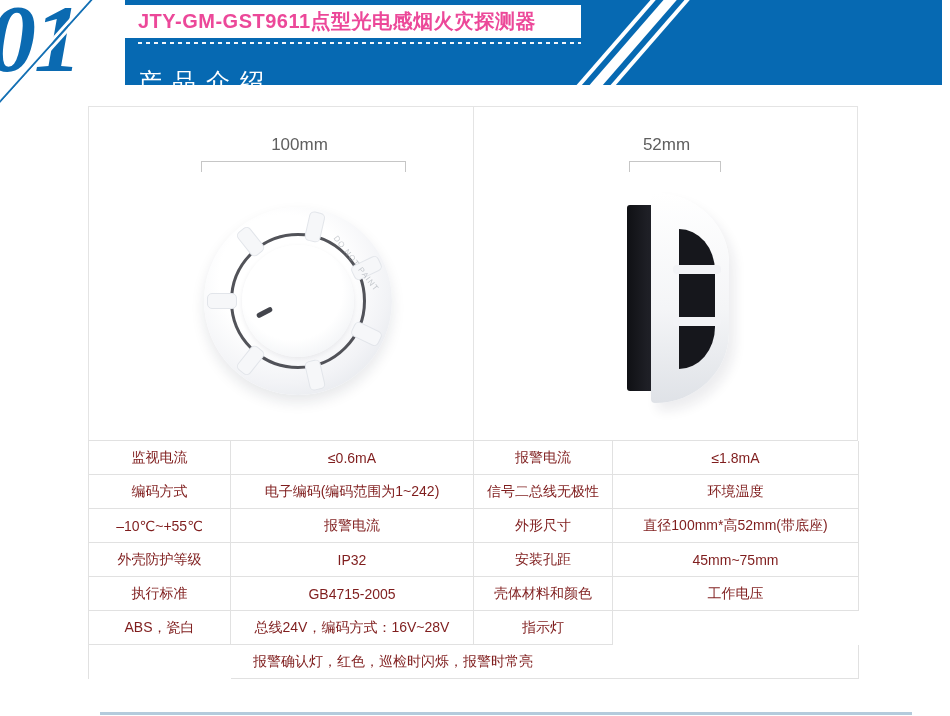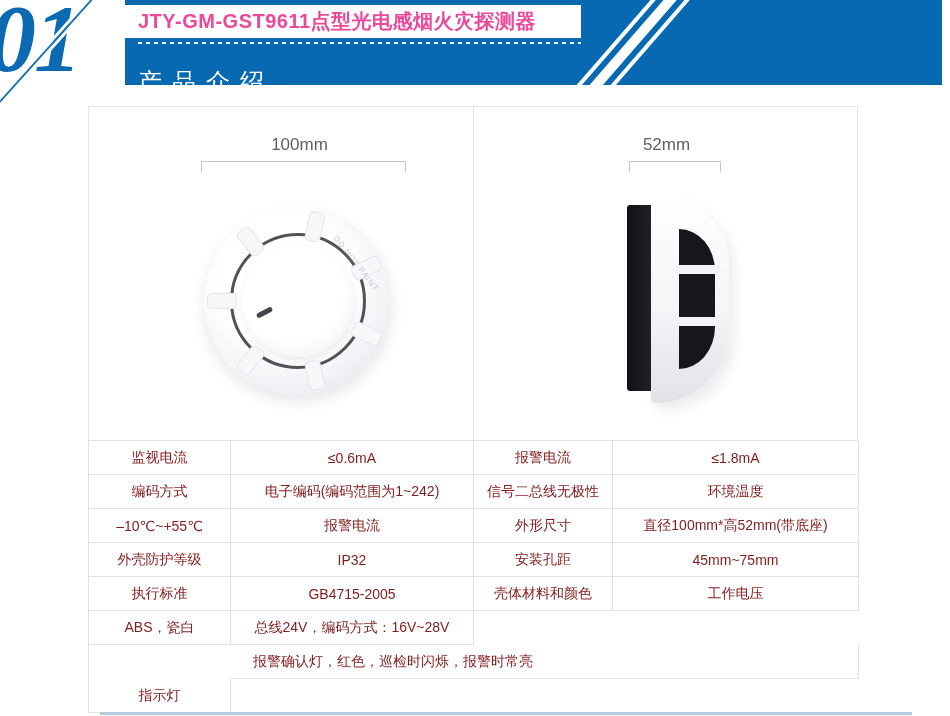--- a/index.html
+++ b/index.html
@@ -157,19 +157,19 @@
       <div class="cell">外壳防护等级</div>
       <div class="cell">IP32</div>
       <div class="cell">安装孔距</div>
       <div class="cell">45mm~75mm</div>
       <div class="cell">执行标准</div>
       <div class="cell">GB4715-2005</div>
       <div class="cell">壳体材料和颜色</div>
       <div class="cell">工作电压</div>
       <div class="cell">ABS，瓷白</div>
       <div class="cell">总线24V，编码方式：16V~28V</div>
+      <div class="cell">指示灯</div>
       <div class="cell span-val">报警确认灯，红色，巡检时闪烁，报警时常亮</div>
-      <div class="cell">指示灯</div>
     </div>
 
   <div class="footer-bar"></div>
 
 </div>
 
 </body></html>

